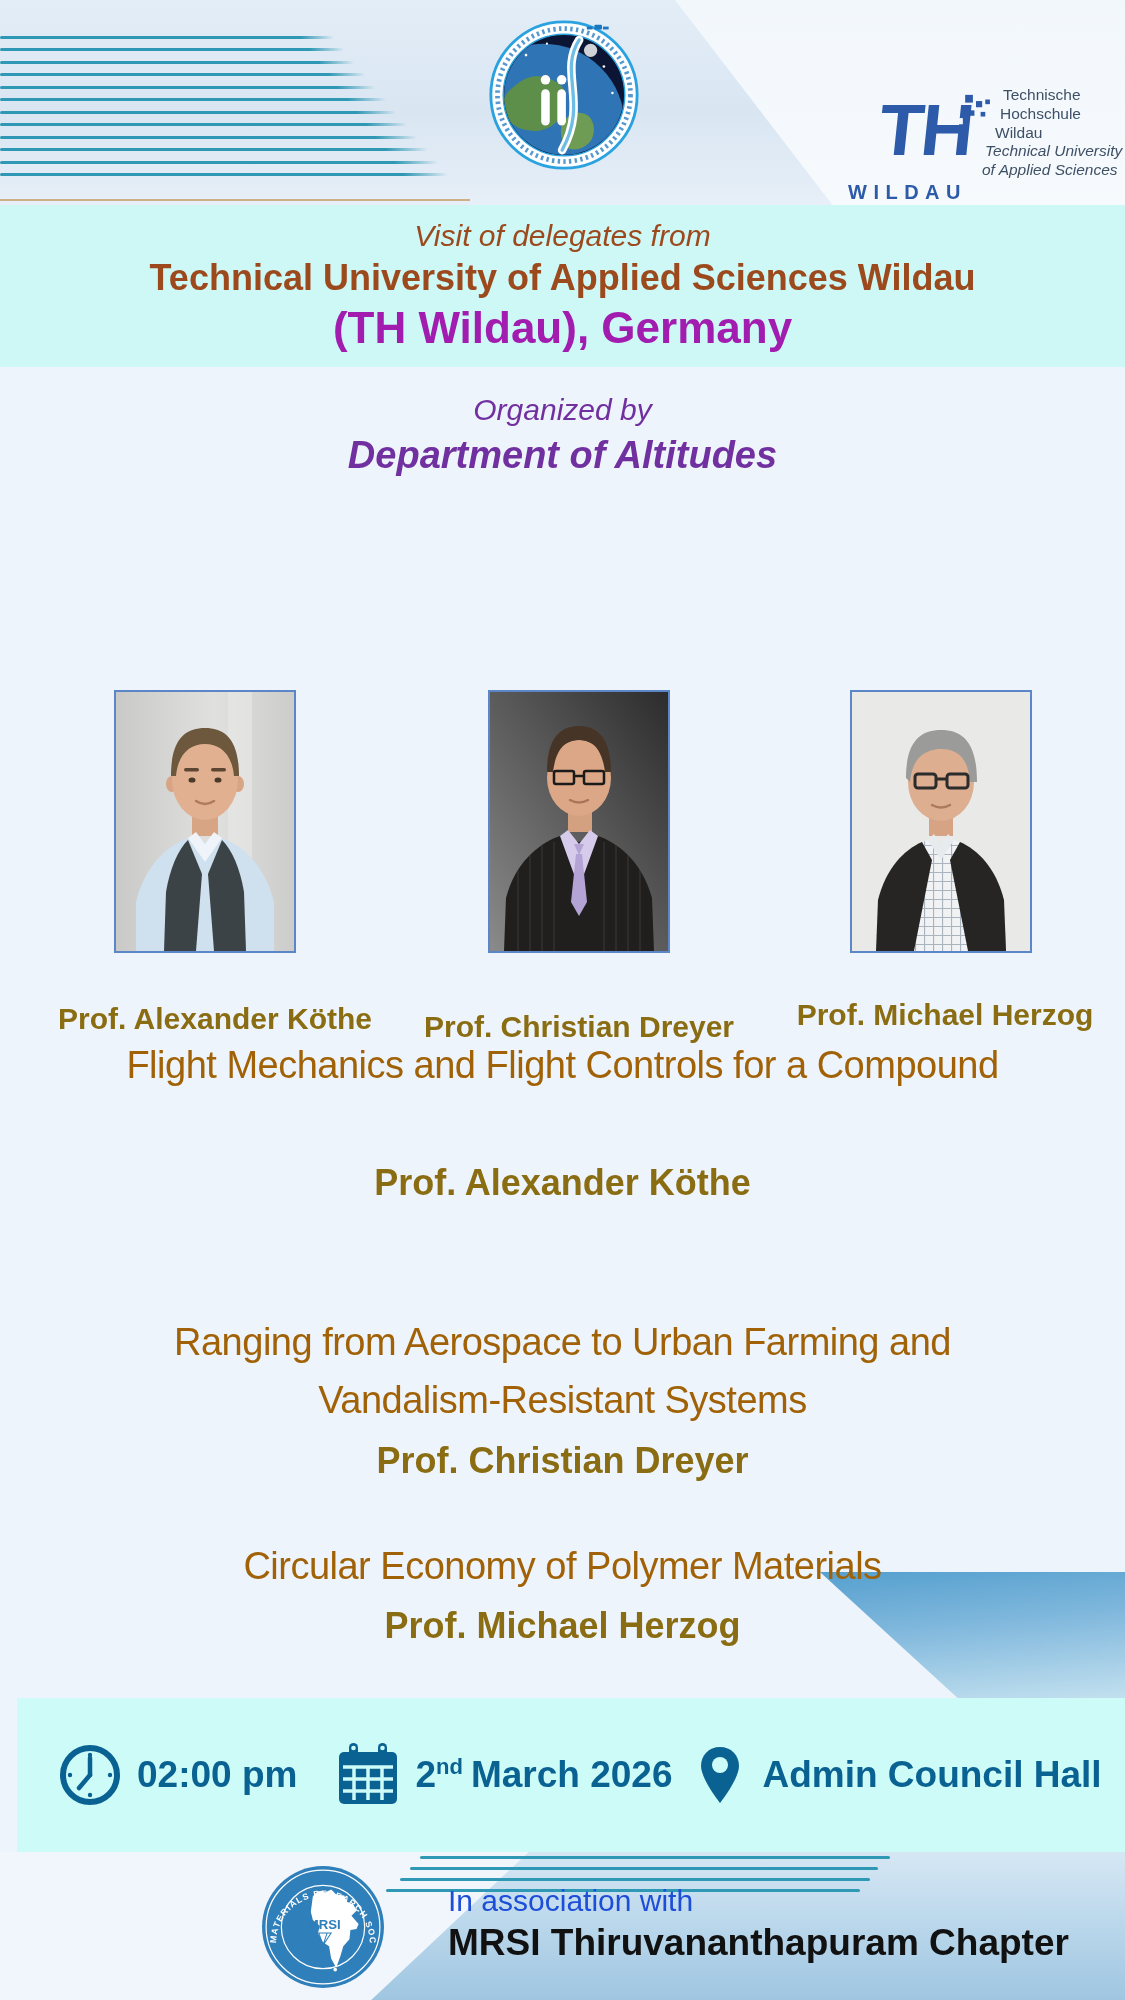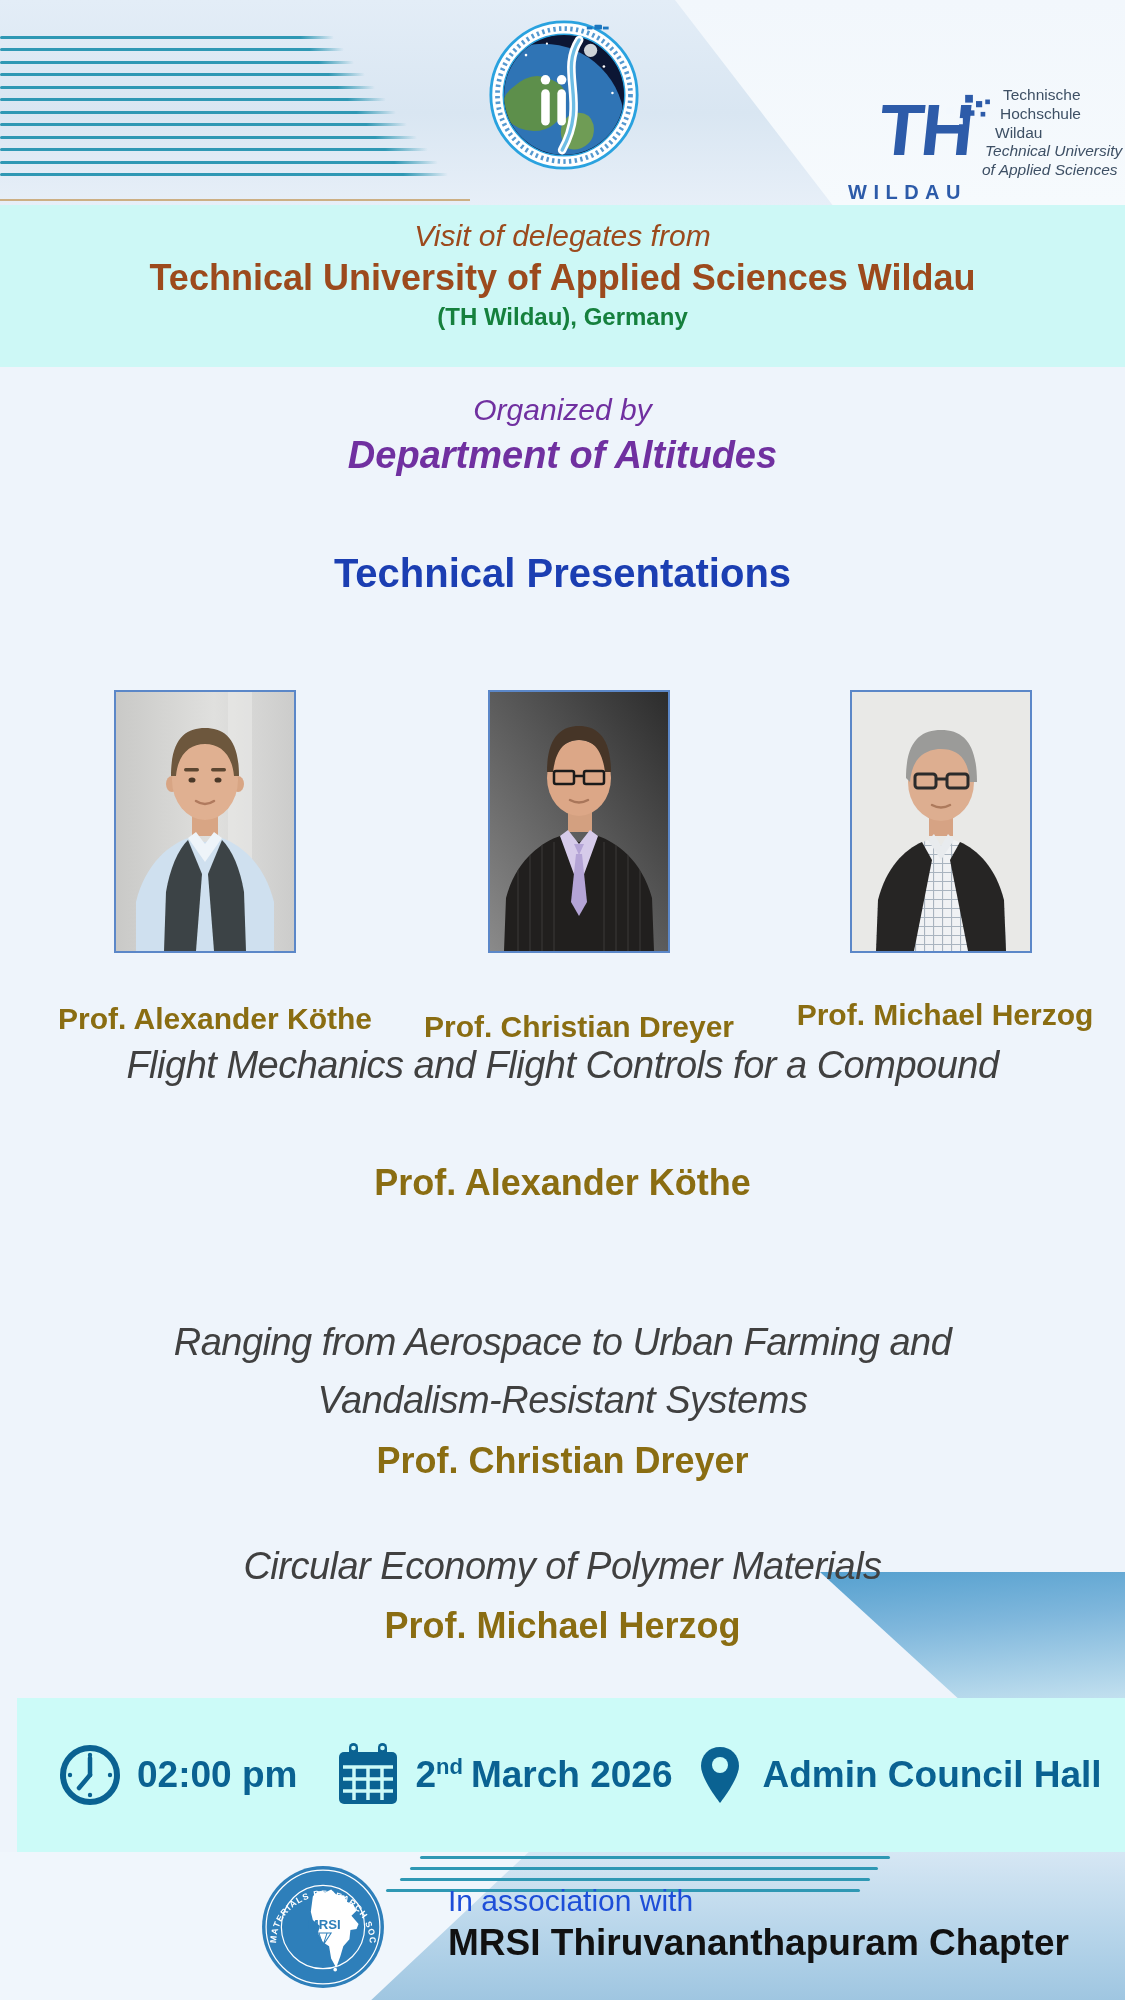--- a/index.html
+++ b/index.html
@@ -29,41 +29,41 @@
     font-size:20px;font-weight:bold;letter-spacing:6.5px;color:#2d5ba9;}
   .th-names{position:absolute;left:137px;top:2px;width:143px;
     font-size:15.5px;line-height:18.8px;color:#3e5065;}
   .th-de-0{padding-left:21px;} .th-de-1{padding-left:18px;} .th-de-2{padding-left:13px;}
   .th-en-0{padding-left:3px;font-style:italic;} .th-en-1{padding-left:0;font-style:italic;}
 
   
   .band1{left:0;top:205px;width:1125px;height:162px;background:#cdf8f6;}
   .b1-l1{top:219px;font-size:30px;font-style:italic;color:#9c4a1d;}
   .b1-l2{top:257px;font-size:36px;font-weight:bold;color:#9c4a1d;}
-  .b1-l3{top:303px;font-size:24px;font-weight:bold;color:#15803d;text-align:center;}
+  .b1-l3{top:303px;font-size:44px;font-weight:bold;color:#a21caf;text-align:center;}
 
   
   .org-pre{top:393px;font-size:30px;font-style:italic;color:#7030a0;}
   .org-dept{top:434px;font-size:38px;font-weight:bold;font-style:italic;color:#7030a0;}
 
   
   .prog1{top:551px;}
   .prog2{top:602px;}
   .prog1,.prog2{font-size:40px;font-weight:bold;color:#1b3eb2;}
 
   
   .photo{width:182px;height:263px;border:2px solid #5b87c8;box-sizing:border-box;
     background:#dcdcda;top:690px;}
   .photo svg{display:block;width:178px;height:259px;}
   .photo1{left:114px;} .photo2{left:488px;} .photo3{left:850px;}
   .photo-caption{font-size:30px;font-weight:bold;color:#8a6d12;text-align:center;width:340px;}
   .cap1{left:45px;top:1002px;} .cap2{left:409px;top:1010px;} .cap3{left:775px;top:998px;}
 
   
-  .talk-line{font-size:38px;color:#404040;letter-spacing:-0.5px;font-style:italic;}
+  .talk-line{font-size:38px;color:#a16207;letter-spacing:-0.5px;}
   .talk-speaker{font-size:36px;font-weight:bold;color:#8a6d12;}
   .t1a{top:1044px;} .t1b{top:1101px;} .t1s{top:1162px;}
   .t2a{top:1264px;} .t2b{top:1321px;} .t2c{top:1379px;} .t2s{top:1440px;}
   .t3a{top:1545px;} .t3s{top:1605px;}
 
   
   .blue-trapezoid{left:815px;top:1572px;width:310px;height:126px;
     clip-path:polygon(1.6% 0,100% 0,100% 100%,46% 100%);
     background:linear-gradient(175deg,#55a0cf 0%,#7fb7dc 42%,#c2e0ef 100%);}
 
@@ -176,21 +176,20 @@
   </div>
 
   <div class="abs band1"></div>
   <div class="abs ctr b1-l1">Visit of delegates from</div>
   <div class="abs ctr b1-l2">Technical University of Applied Sciences Wildau</div>
   <div class="abs ctr b1-l3">(TH Wildau), Germany</div>
 
   <div class="abs ctr org-pre">Organized by</div>
   <div class="abs ctr org-dept">Department of Altitudes</div>
 
-  <div class="abs ctr prog1">Technical Presentations</div>
 
   <div class="abs photo photo1">
     <svg viewBox="0 0 178 259">
       <defs>
           <linearGradient id="p1bg" x1="0" y1="0" x2="1" y2="0">
         <stop offset="0" stop-color="#c9c9c7"></stop>
             <stop offset="0.55" stop-color="#e0e0de"></stop>
         <stop offset="1" stop-color="#cccccb"></stop>
           </linearGradient>
         </defs>

